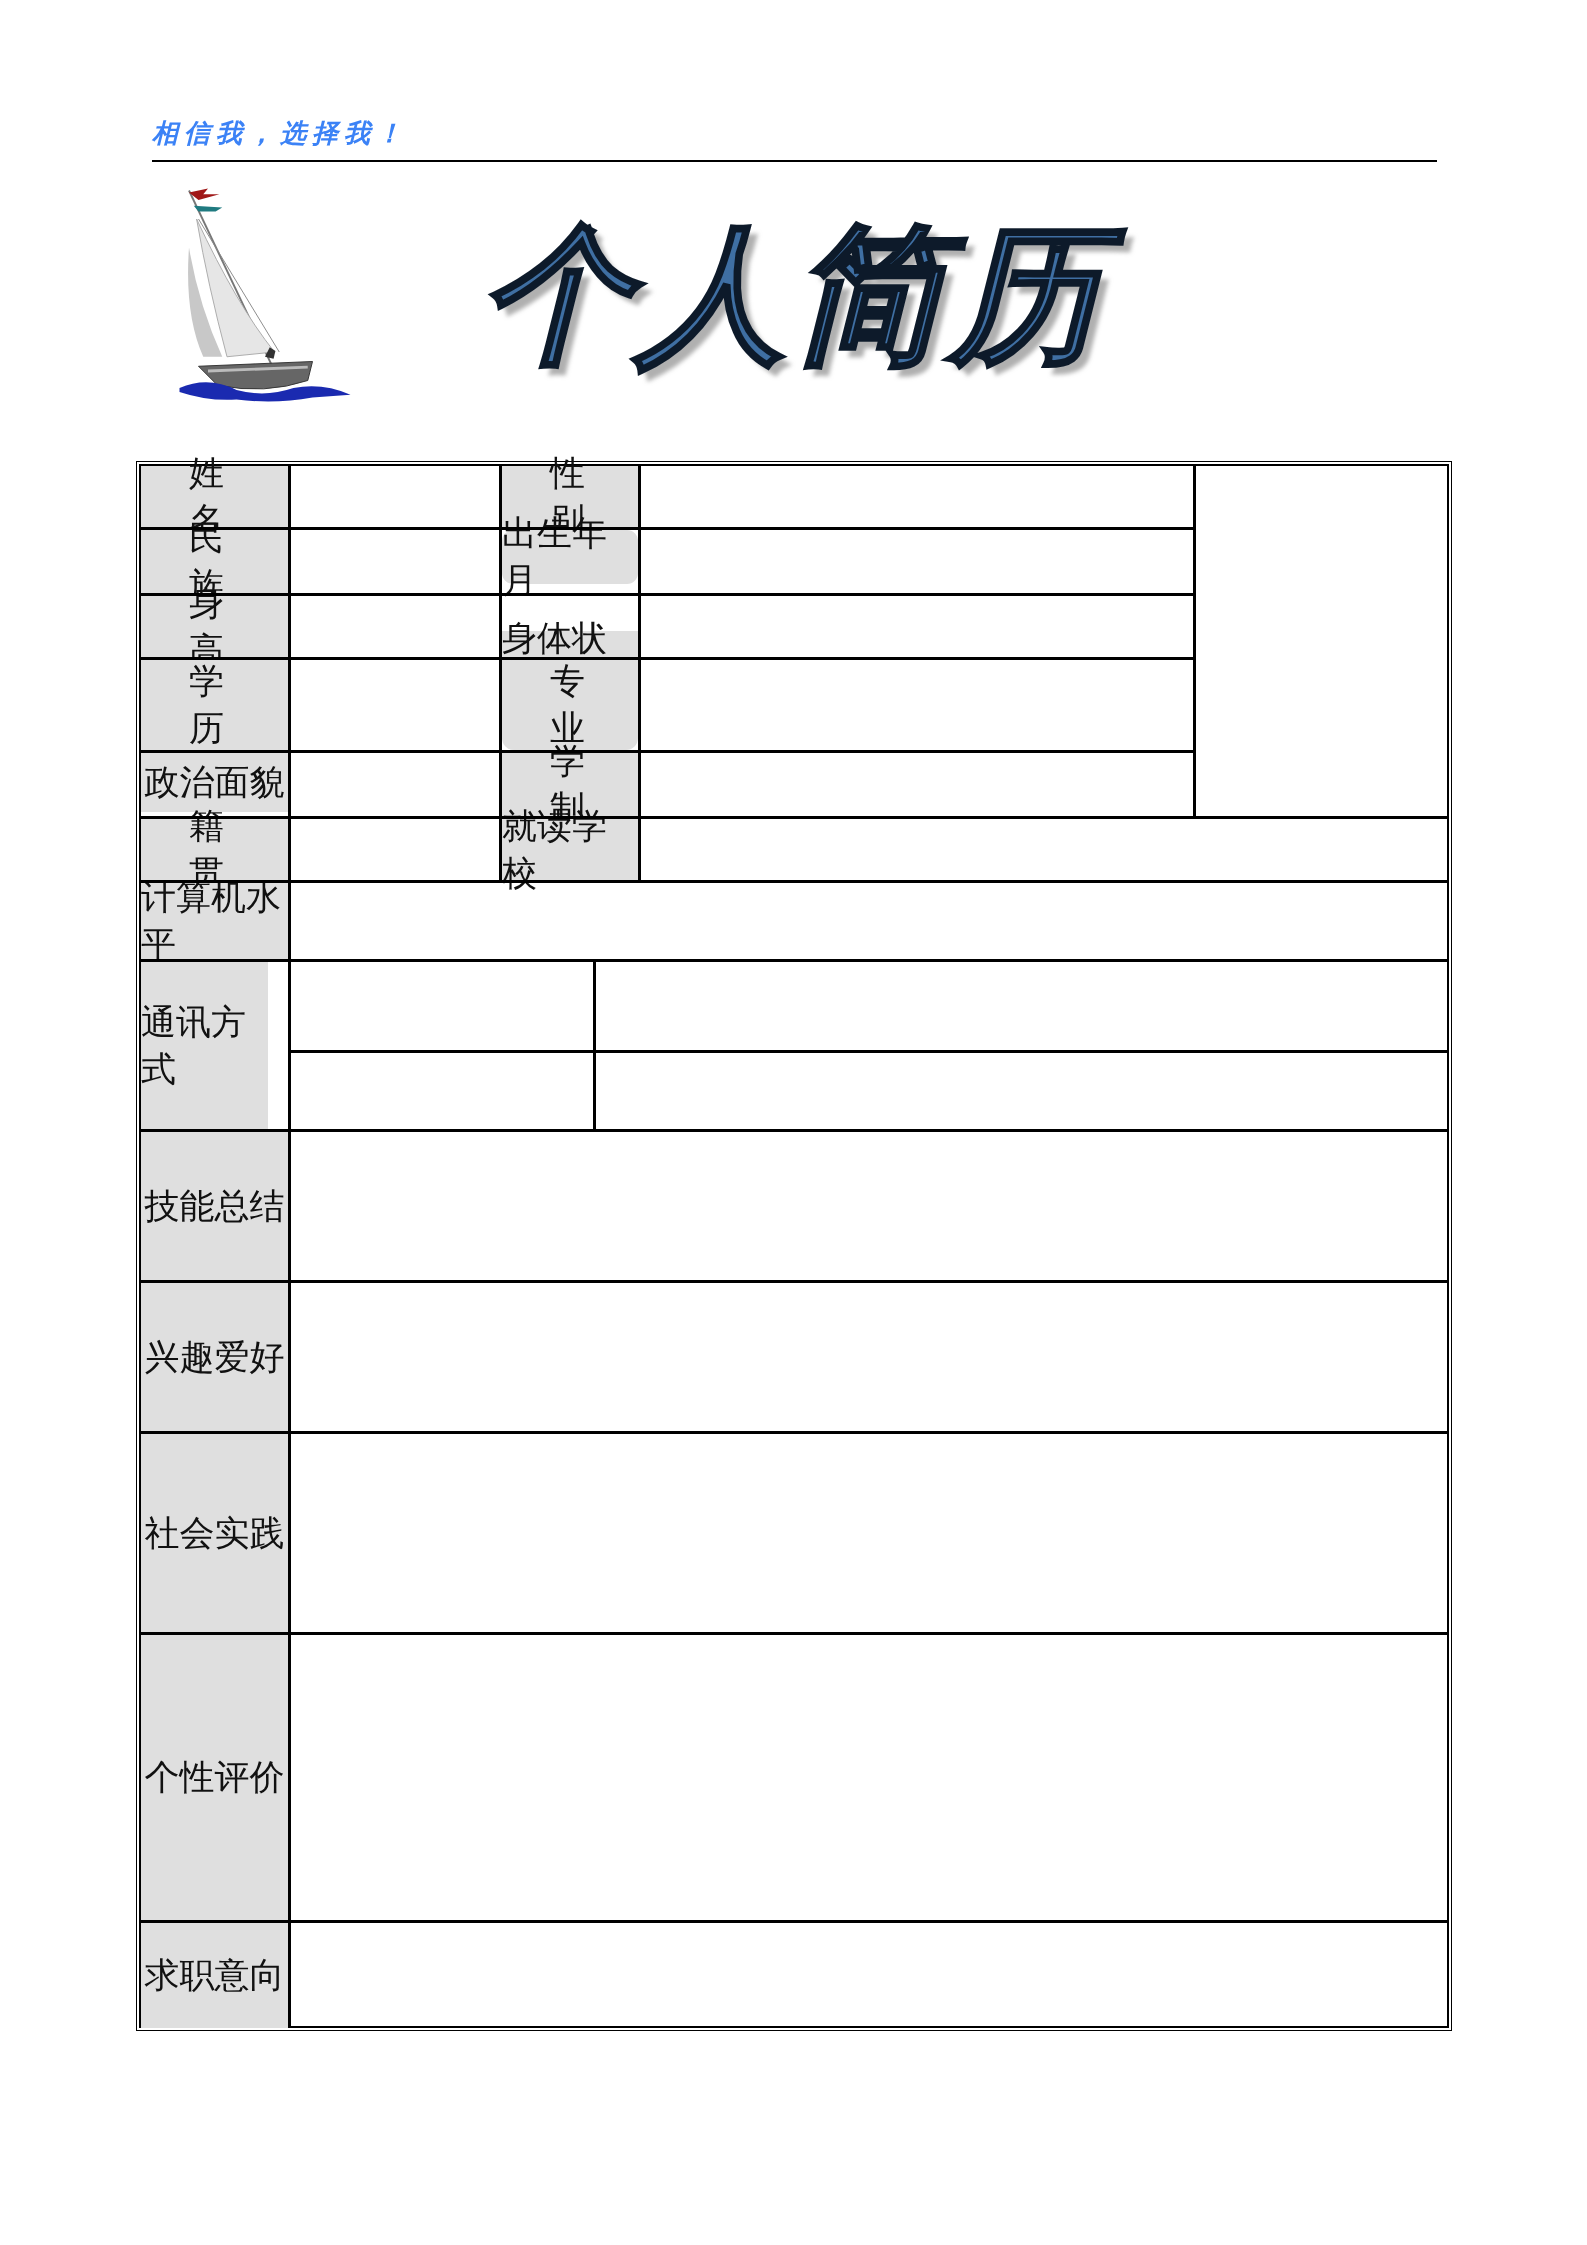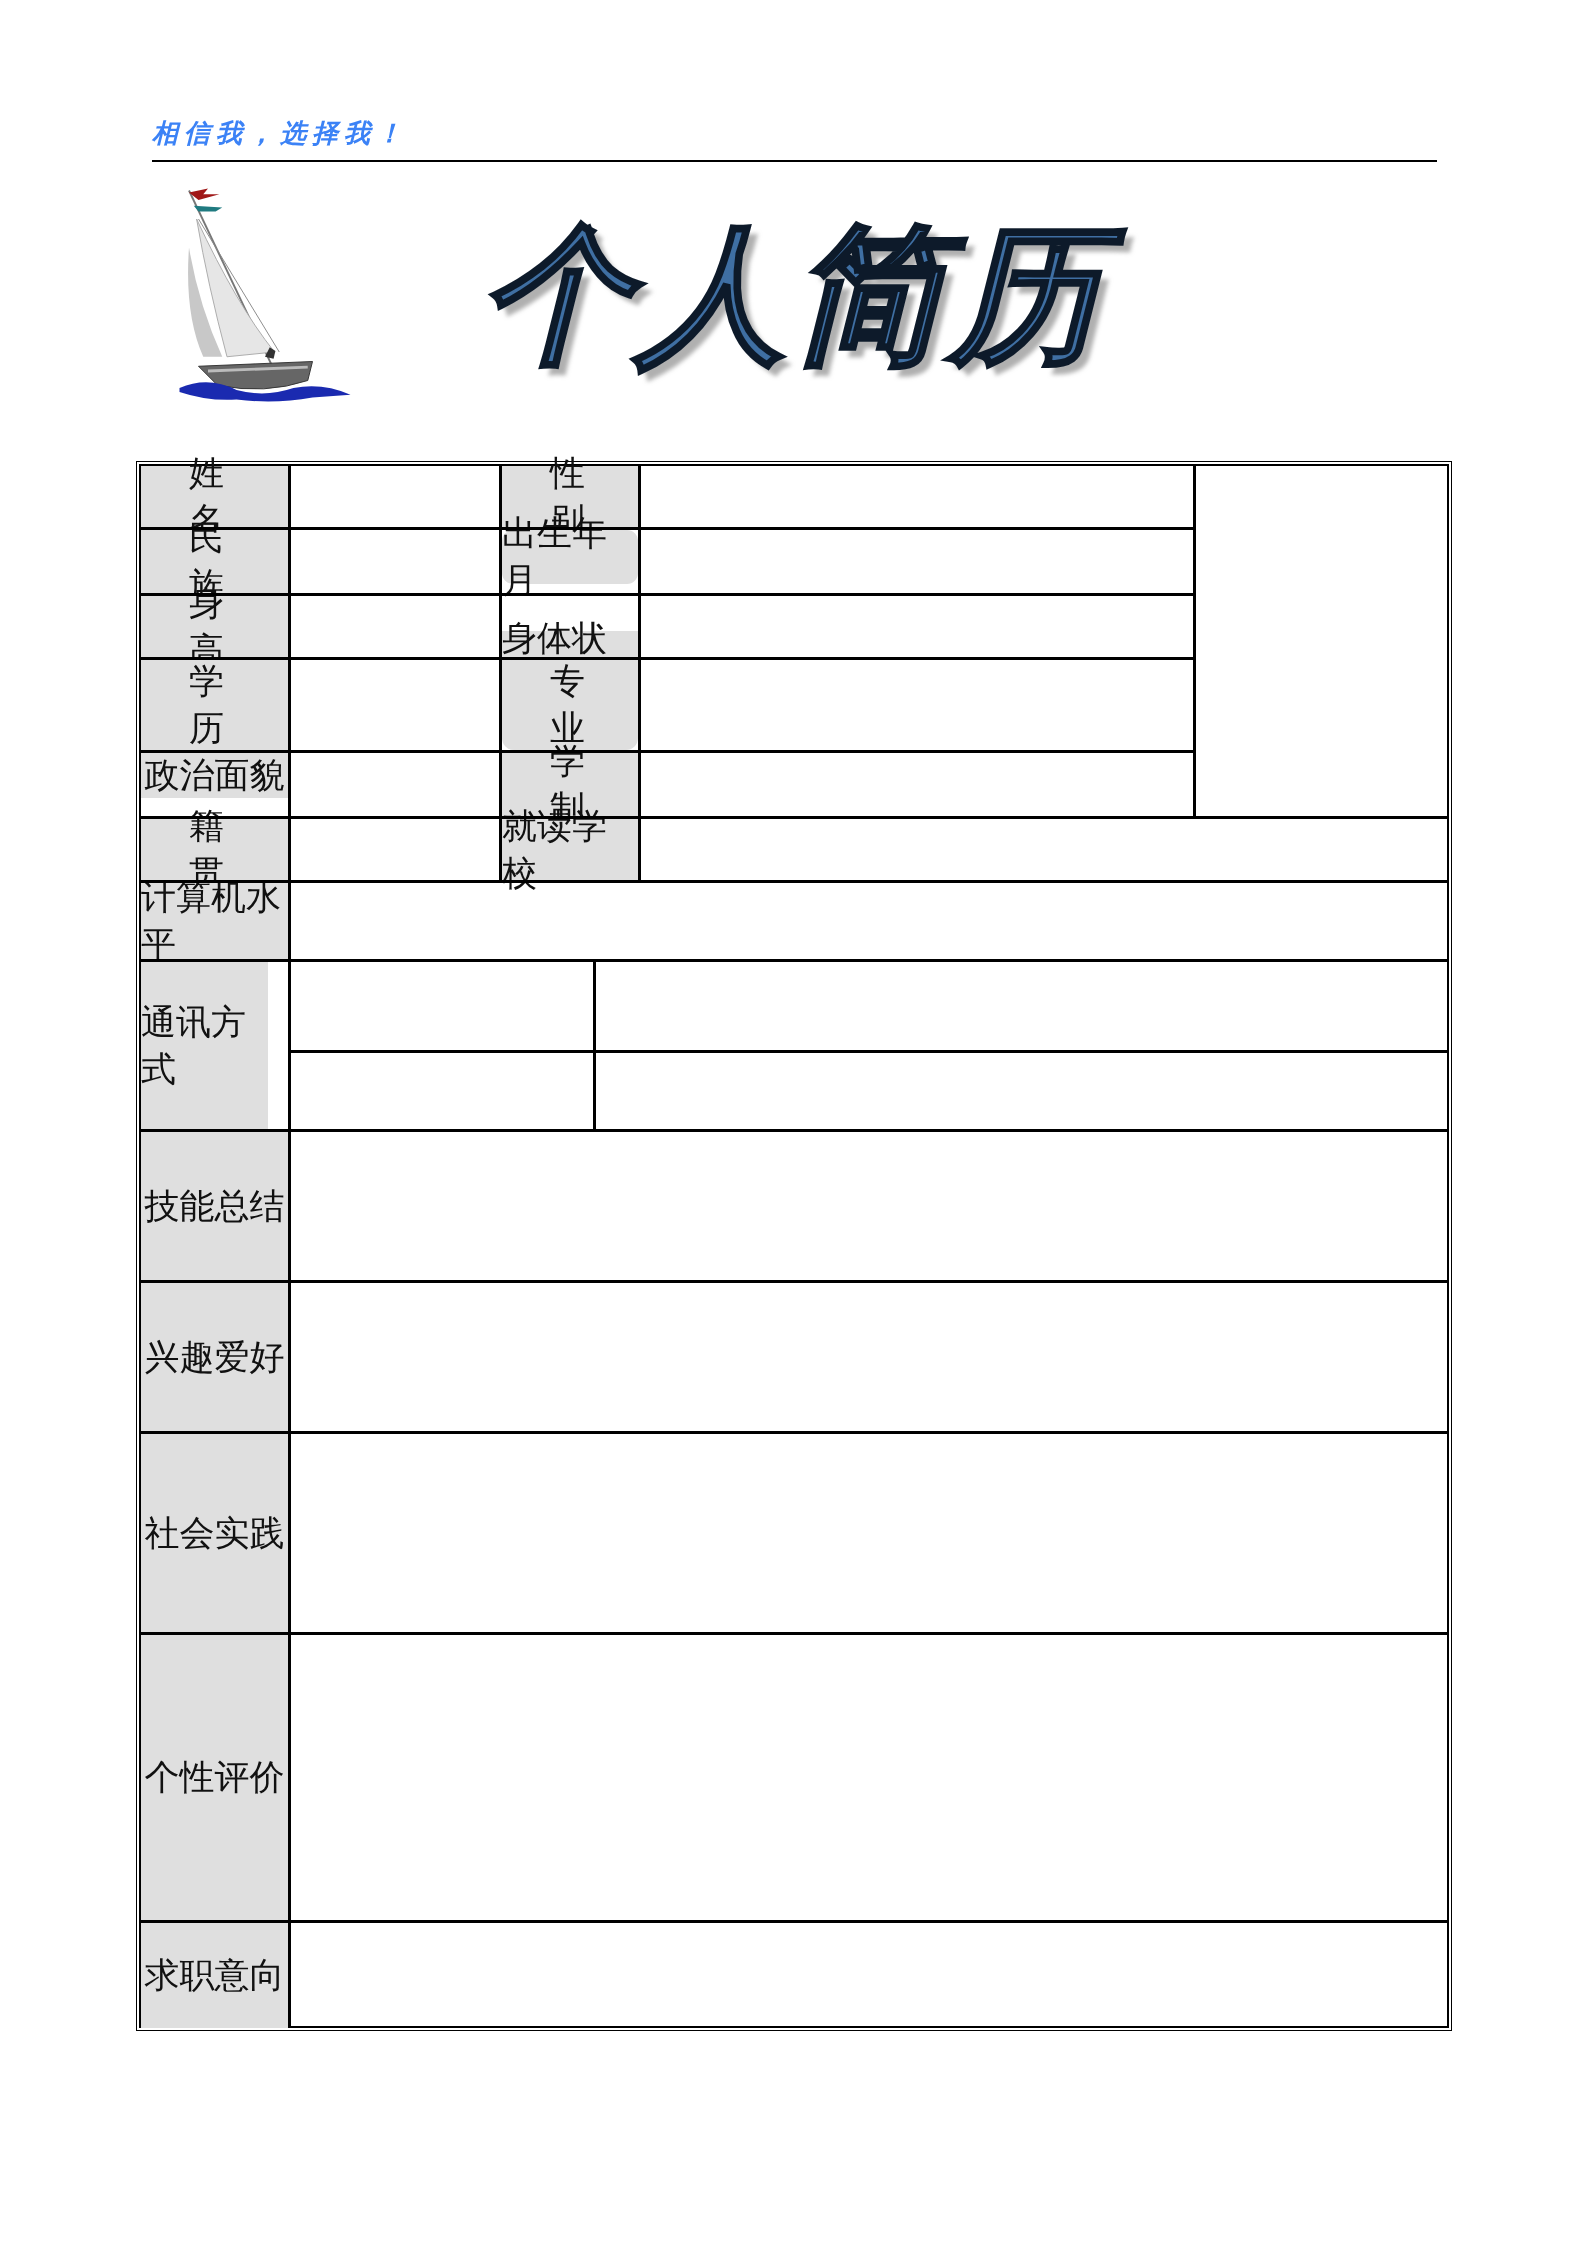--- a/index.html
+++ b/index.html
@@ -53,21 +53,21 @@
   <span>历</span>
 </div>
 
 <div class="form">
   <div class="inner">
 
     <div class="cell lab spaced" style="left:0;top:0;width:147px;height:61px;">姓名</div>
     <div class="cell lab spaced" style="left:0;top:64px;width:147px;height:63px;">民族</div>
     <div class="cell lab spaced" style="left:0;top:130px;width:147px;height:61px;">身高</div>
     <div class="cell lab spaced" style="left:0;top:194px;width:147px;height:90px;">学历</div>
-    <div class="cell lab" style="left:0;top:287px;width:147px;height:45px;">政治面貌</div>
+    <div class="cell lab" style="left:0;top:287px;width:147px;height:59px;">政治面貌</div>
     <div class="cell lab spaced" style="left:0;top:353px;width:147px;height:61px;">籍贯</div>
     <div class="cell lab" style="left:0;top:417px;width:147px;height:76px;">计算机水平</div>
     <div class="cell lab" style="left:0;top:496px;width:127px;height:167px;">通讯方式</div>
     <div class="cell lab" style="left:0;top:666px;width:147px;height:148px;">技能总结</div>
     <div class="cell lab" style="left:0;top:817px;width:147px;height:148px;">兴趣爱好</div>
     <div class="cell lab" style="left:0;top:968px;width:147px;height:198px;">社会实践</div>
     <div class="cell lab" style="left:0;top:1169px;width:147px;height:285px;">个性评价</div>
     <div class="cell lab" style="left:0;top:1457px;width:147px;height:105px;">求职意向</div>
 
     <div class="cell lab spaced" style="left:361px;top:0;width:136px;height:61px;">性别</div>

